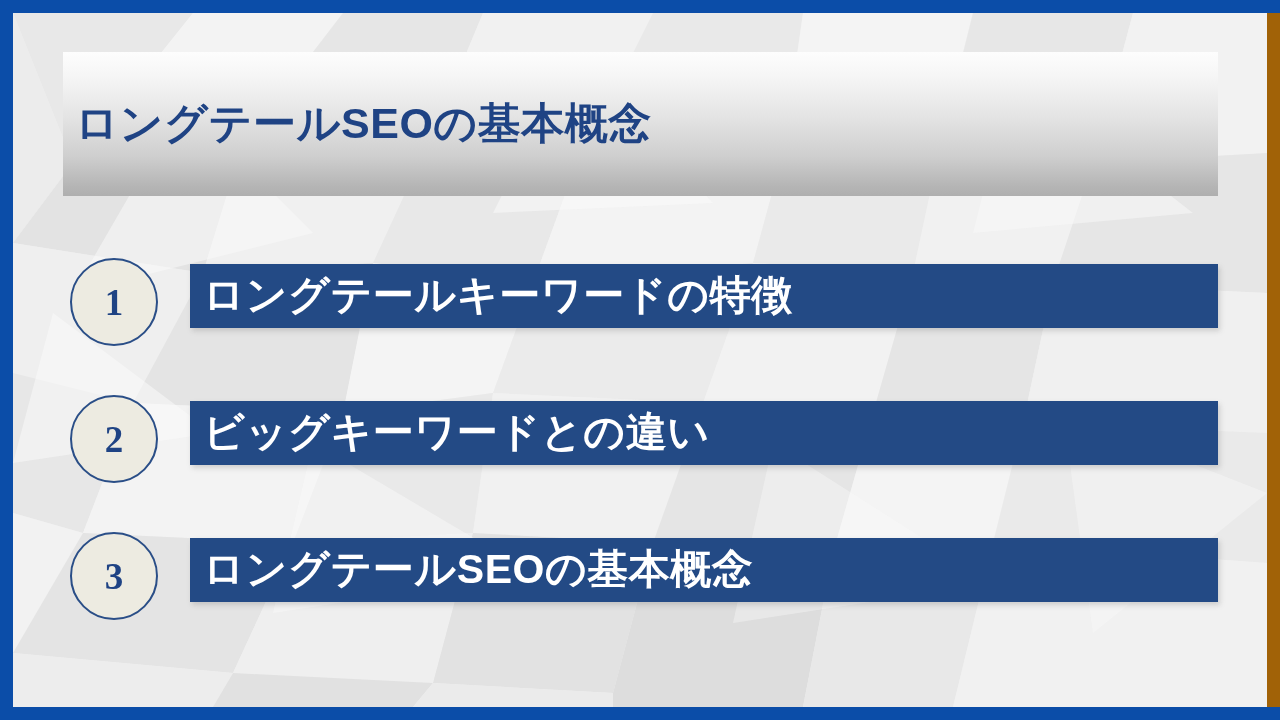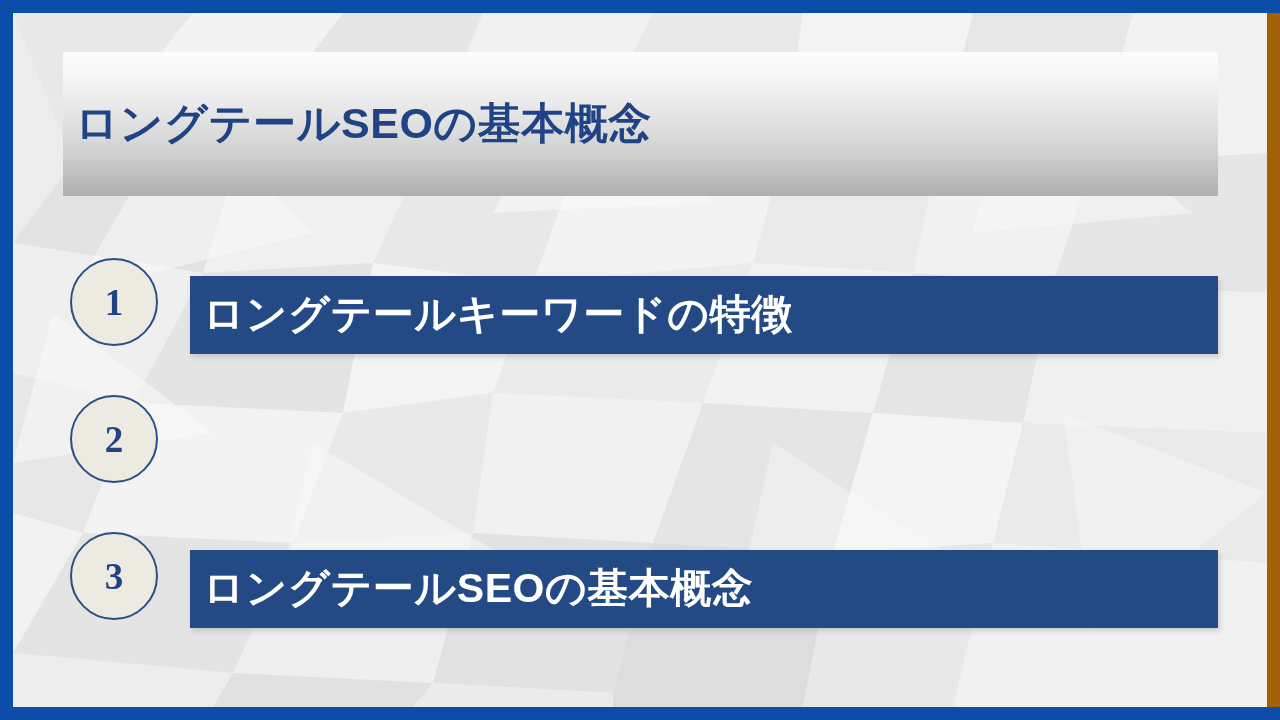--- a/index.html
+++ b/index.html
@@ -101,23 +101,23 @@
   .badge-number {
     color: #1F4384;
     font-size: 37px;
     font-weight: bold;
     line-height: 1;
     font-family: "Liberation Serif", "DejaVu Serif", serif;
   }
   .bar {
     position: absolute;
     left: 190px;
-    top: 18px;
+    top: 6px;
     width: 1028px;
-    height: 78px;
+    height: 64px;
     background: #234A85;
     display: flex;
     align-items: center;
     box-shadow: 2px 3px 5px rgba(120,120,120,0.28);
   }
   .bar-text {
     margin-left: 13px;
     color: #FFFFFF;
     font-size: 41px;
     font-weight: bold;
@@ -203,20 +203,23 @@
       </div>
       <div class="bar">
         <span class="bar-text">ロングテールキーワードの特徴</span>
       </div>
     </div>
 
     <div class="row" style="top:395px;">
       <div class="badge">
         <span class="badge-number">2</span>
       </div>
+      <div class="bar">
+        <span class="bar-text">ビッグキーワードとの違い</span>
+      </div>
     </div>
 
     <div class="row" style="top:532px;">
       <div class="badge">
         <span class="badge-number">3</span>
       </div>
       <div class="bar">
         <span class="bar-text">ロングテールSEOの基本概念</span>
       </div>
     </div>

